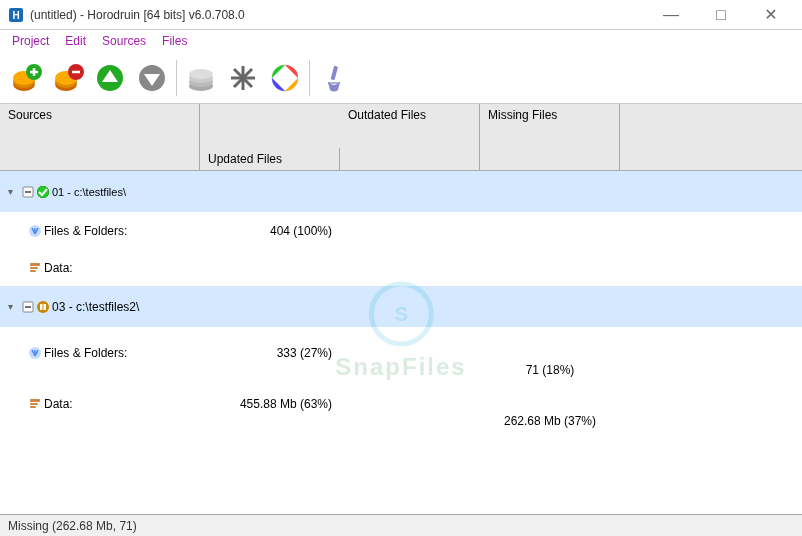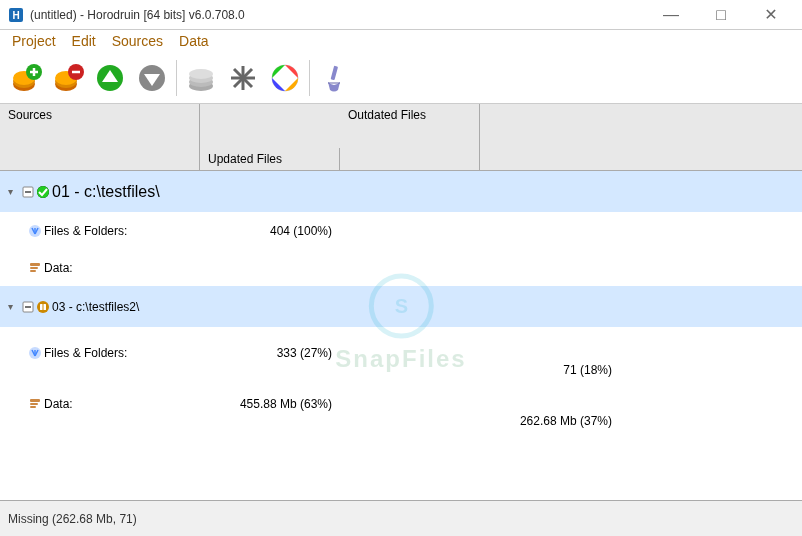--- a/index.html
+++ b/index.html
@@ -54,22 +54,22 @@
       background: #fff;
       display: flex;
       align-items: center;
       padding: 0 4px;
       height: 22px;
       flex-shrink: 0;
     }
     .menu-item {
       padding: 2px 8px;
       cursor: pointer;
-      font-size: 14px;
-      color: #a16207;
+      font-size: 12px;
+      color: #a21caf;
     }
 
     
     #toolbar {
       background: #fff;
       display: flex;
       align-items: center;
       padding: 4px 6px;
       height: 52px;
       border-bottom: 1px solid #ccc;
@@ -148,21 +148,21 @@
 
     .cell {
       padding: 1px 8px;
       overflow: hidden;
       white-space: nowrap;
       font-size: 12px;
     }
     .cell-sources { width: 200px; min-width: 200px; display: flex; align-items: center; gap: 2px; }
     .cell-updated { width: 140px; min-width: 140px; text-align: right; }
     .cell-outdated { width: 140px; min-width: 140px; text-align: right; }
-    .cell-missing { width: 140px; min-width: 140px; text-align: right; margin-top: 35px; }
+    .cell-missing { width: 140px; min-width: 140px; text-align: center; margin-top: 35px; }
     .cell-deleting { flex: 1; text-align: right; }
 
     .expand-icon {
       cursor: pointer;
       font-size: 10px;
       width: 12px;
       display: inline-block;
       color: #666;
     }
 
@@ -180,21 +180,21 @@
       gap: 4px;
     }
 
     
     #status-bar {
       background: #f0f0f0;
       border-top: 1px solid #aaa;
       padding: 2px 8px;
       font-size: 12px;
       color: #333;
-      height: 36px;
+      height: 22px;
       display: flex;
       align-items: center;
       flex-shrink: 0;
     }
 
     
     #content-wrapper {
       flex: 1;
       display: flex;
       flex-direction: column;
@@ -217,21 +217,21 @@
     <button class="title-btn">—</button>
     <button class="title-btn">□</button>
     <button class="title-btn close">✕</button>
   </div>
 </div>
 
 <div id="menu-bar">
   <div class="menu-item">Project</div>
   <div class="menu-item">Edit</div>
   <div class="menu-item">Sources</div>
-  <div class="menu-item">Data</div>
+  <div class="menu-item">Files</div>
 </div>
 
 <div id="toolbar">
 
   <button class="toolbar-btn" title="Add Source">
     <svg width="32" height="32" viewBox="0 0 32 32">
       <ellipse cx="14" cy="22" rx="11" ry="7" fill="#cc6600"></ellipse>
       <ellipse cx="14" cy="19" rx="11" ry="7" fill="#dd8800"></ellipse>
       <ellipse cx="14" cy="16" rx="11" ry="7" fill="#ffaa00"></ellipse>
       <circle cx="24" cy="10" r="8" fill="#22aa22"></circle>
@@ -305,40 +305,41 @@
 </div>
 
 <div id="content-wrapper">
 
   <div id="table-container">
 
     <div id="table-header">
       <div class="col-header col-sources">Sources</div>
       <div class="col-header col-updated">Updated Files</div>
       <div class="col-header col-outdated">Outdated Files</div>
+      <div class="col-header col-missing">Missing Files</div>
     </div>
 
     <div id="table-body">
 
       <div class="source-group">
         <div class="source-header">
           <div class="cell cell-sources">
             <span class="expand-icon">▾</span>
 
             <svg width="12" height="12" viewBox="0 0 12 12" style="flex-shrink:0">
               <rect x="1" y="1" width="10" height="10" rx="1" fill="white" stroke="#888" stroke-width="1"></rect>
               <line x1="3" y1="6" x2="9" y2="6" stroke="#444" stroke-width="1.5"></line>
             </svg>
 
             <svg width="14" height="14" viewBox="0 0 14 14" style="flex-shrink:0">
               <circle cx="7" cy="7" r="6" fill="radial-gradient(circle, #88ee88, #22aa22)"></circle>
               <circle cx="7" cy="7" r="6" fill="#22cc22"></circle>
               <polyline points="3,7 6,10 11,4" stroke="white" stroke-width="2" fill="none"></polyline>
             </svg>
-            <span style="font-size:16px">01 - c:\testfiles\</span>
+            <span style="font-size:11px">01 - c:\testfiles\</span>
           </div>
           <div class="cell cell-updated"></div>
           <div class="cell cell-outdated"></div>
           <div class="cell cell-missing"></div>
           <div class="cell cell-deleting"></div>
         </div>
 
         <div class="source-row">
           <div class="cell cell-sources" style="padding-left:28px">
             <svg width="14" height="14" viewBox="0 0 14 14" style="flex-shrink:0">

